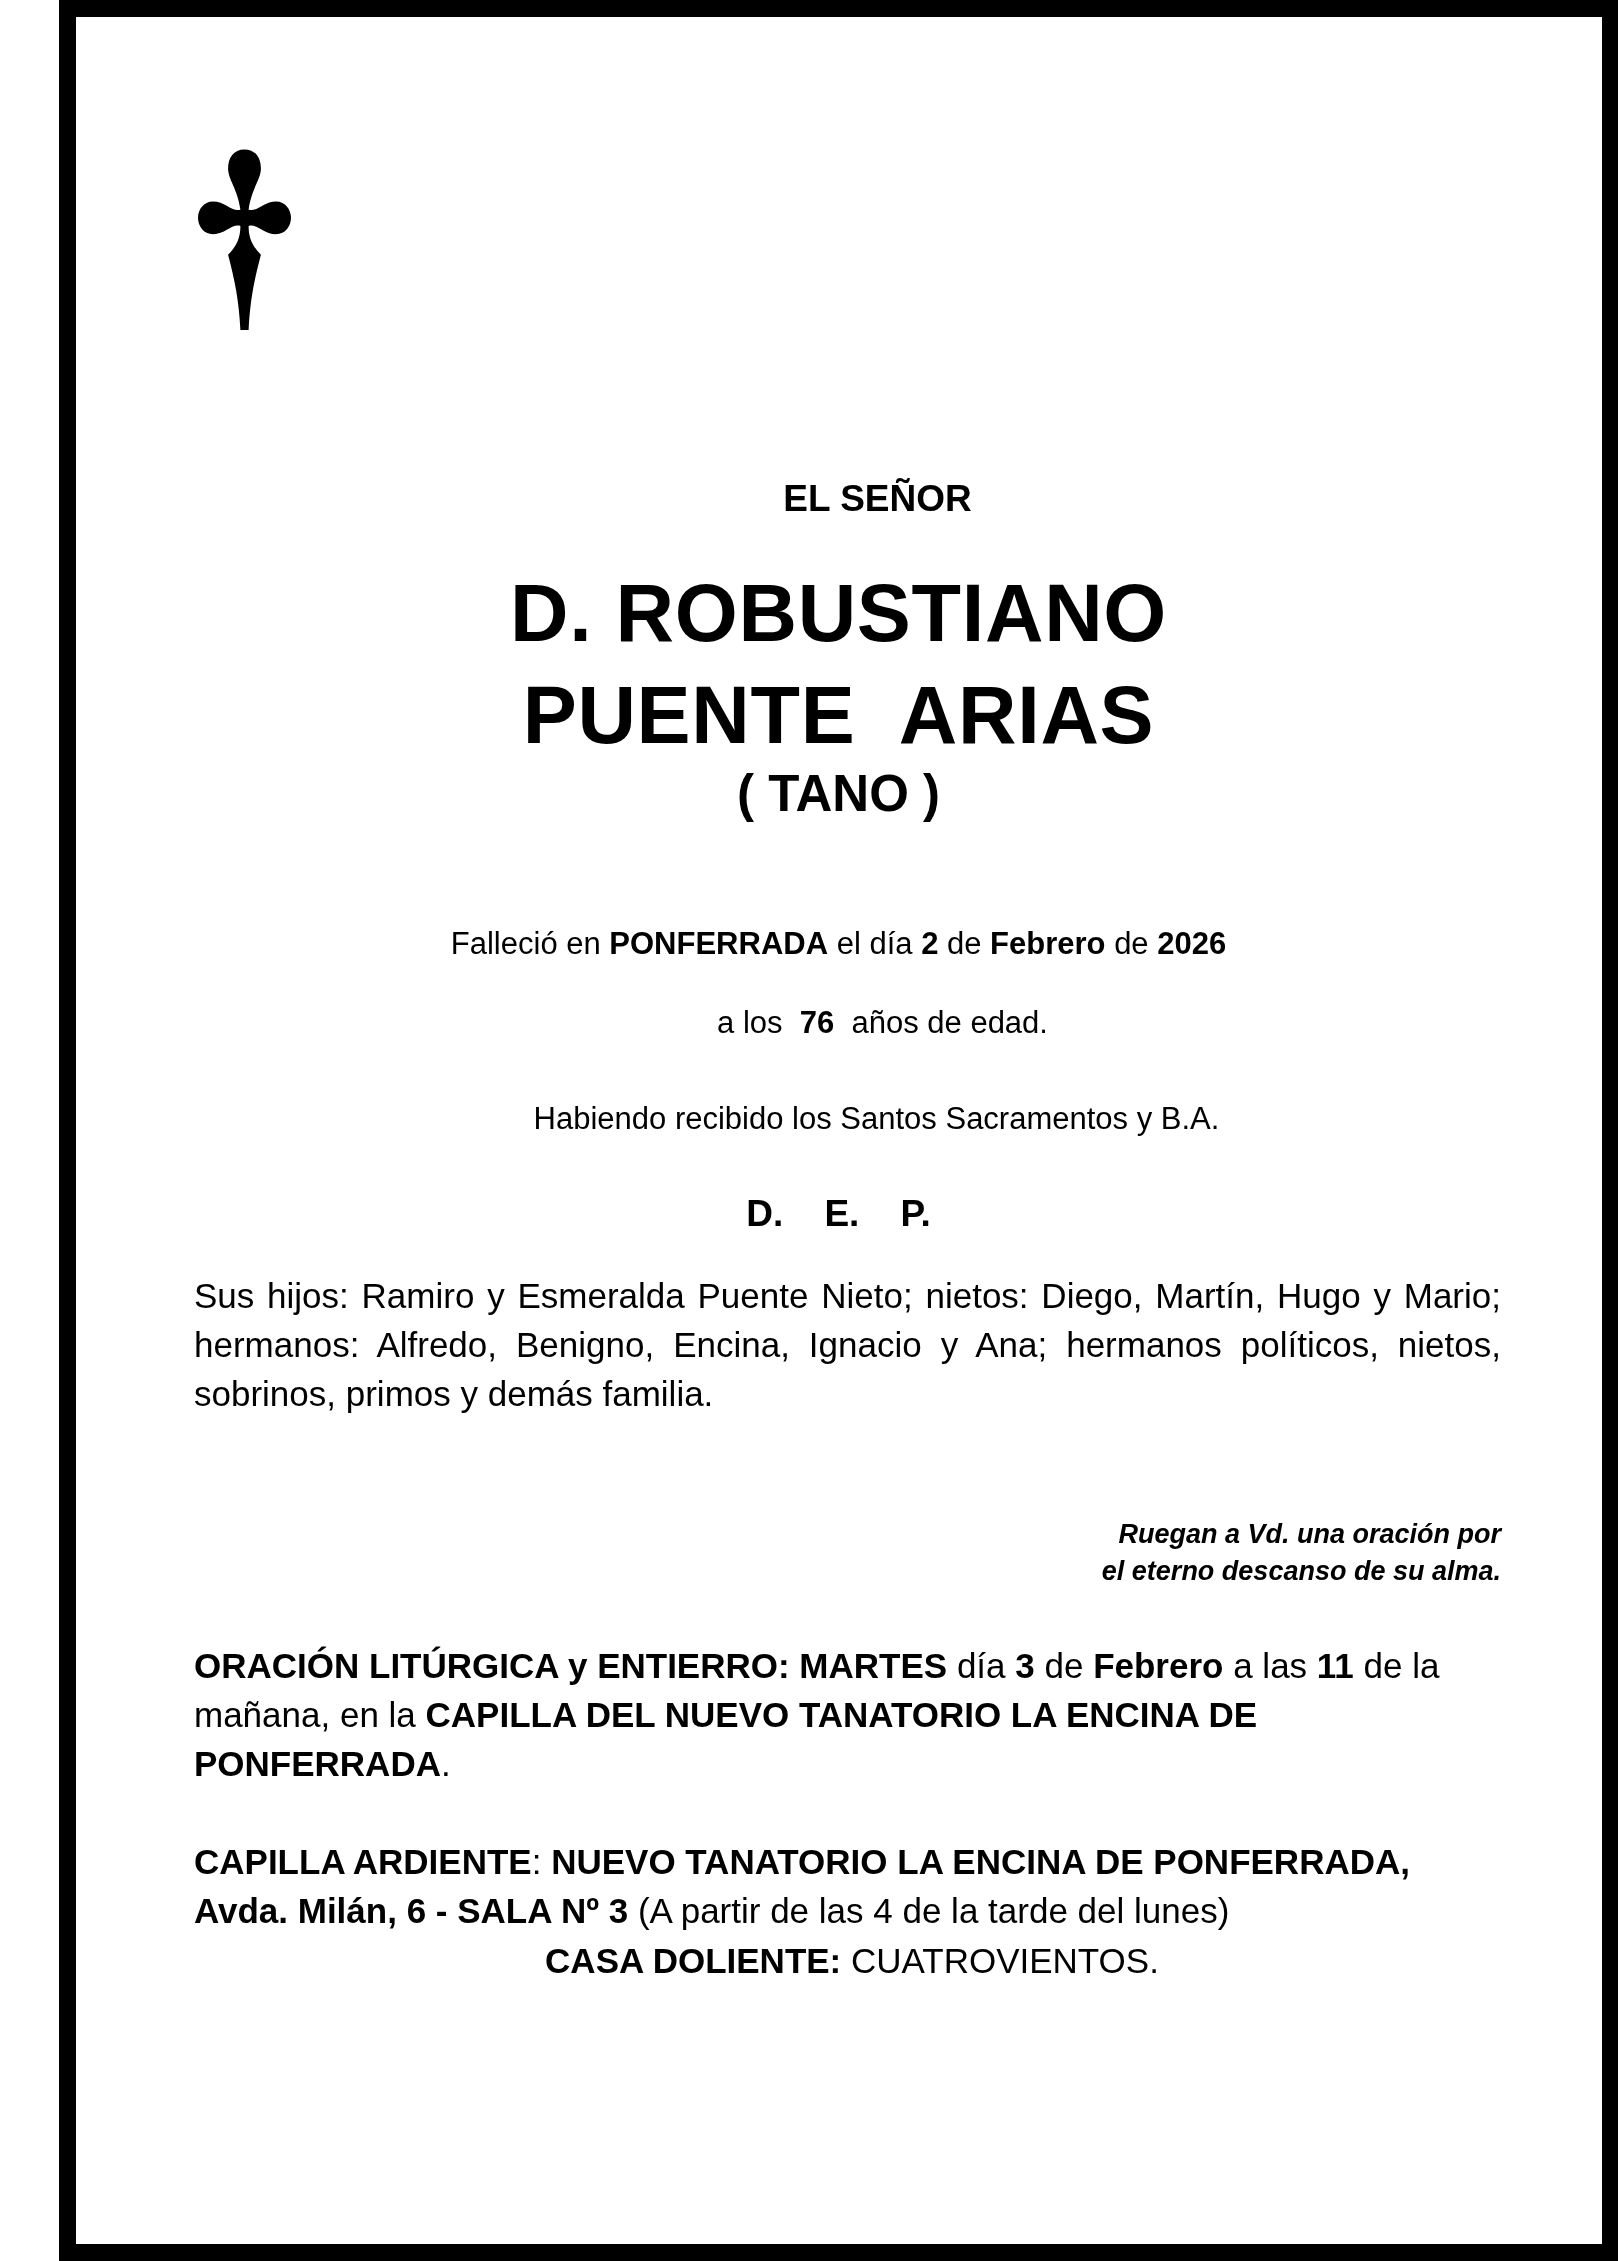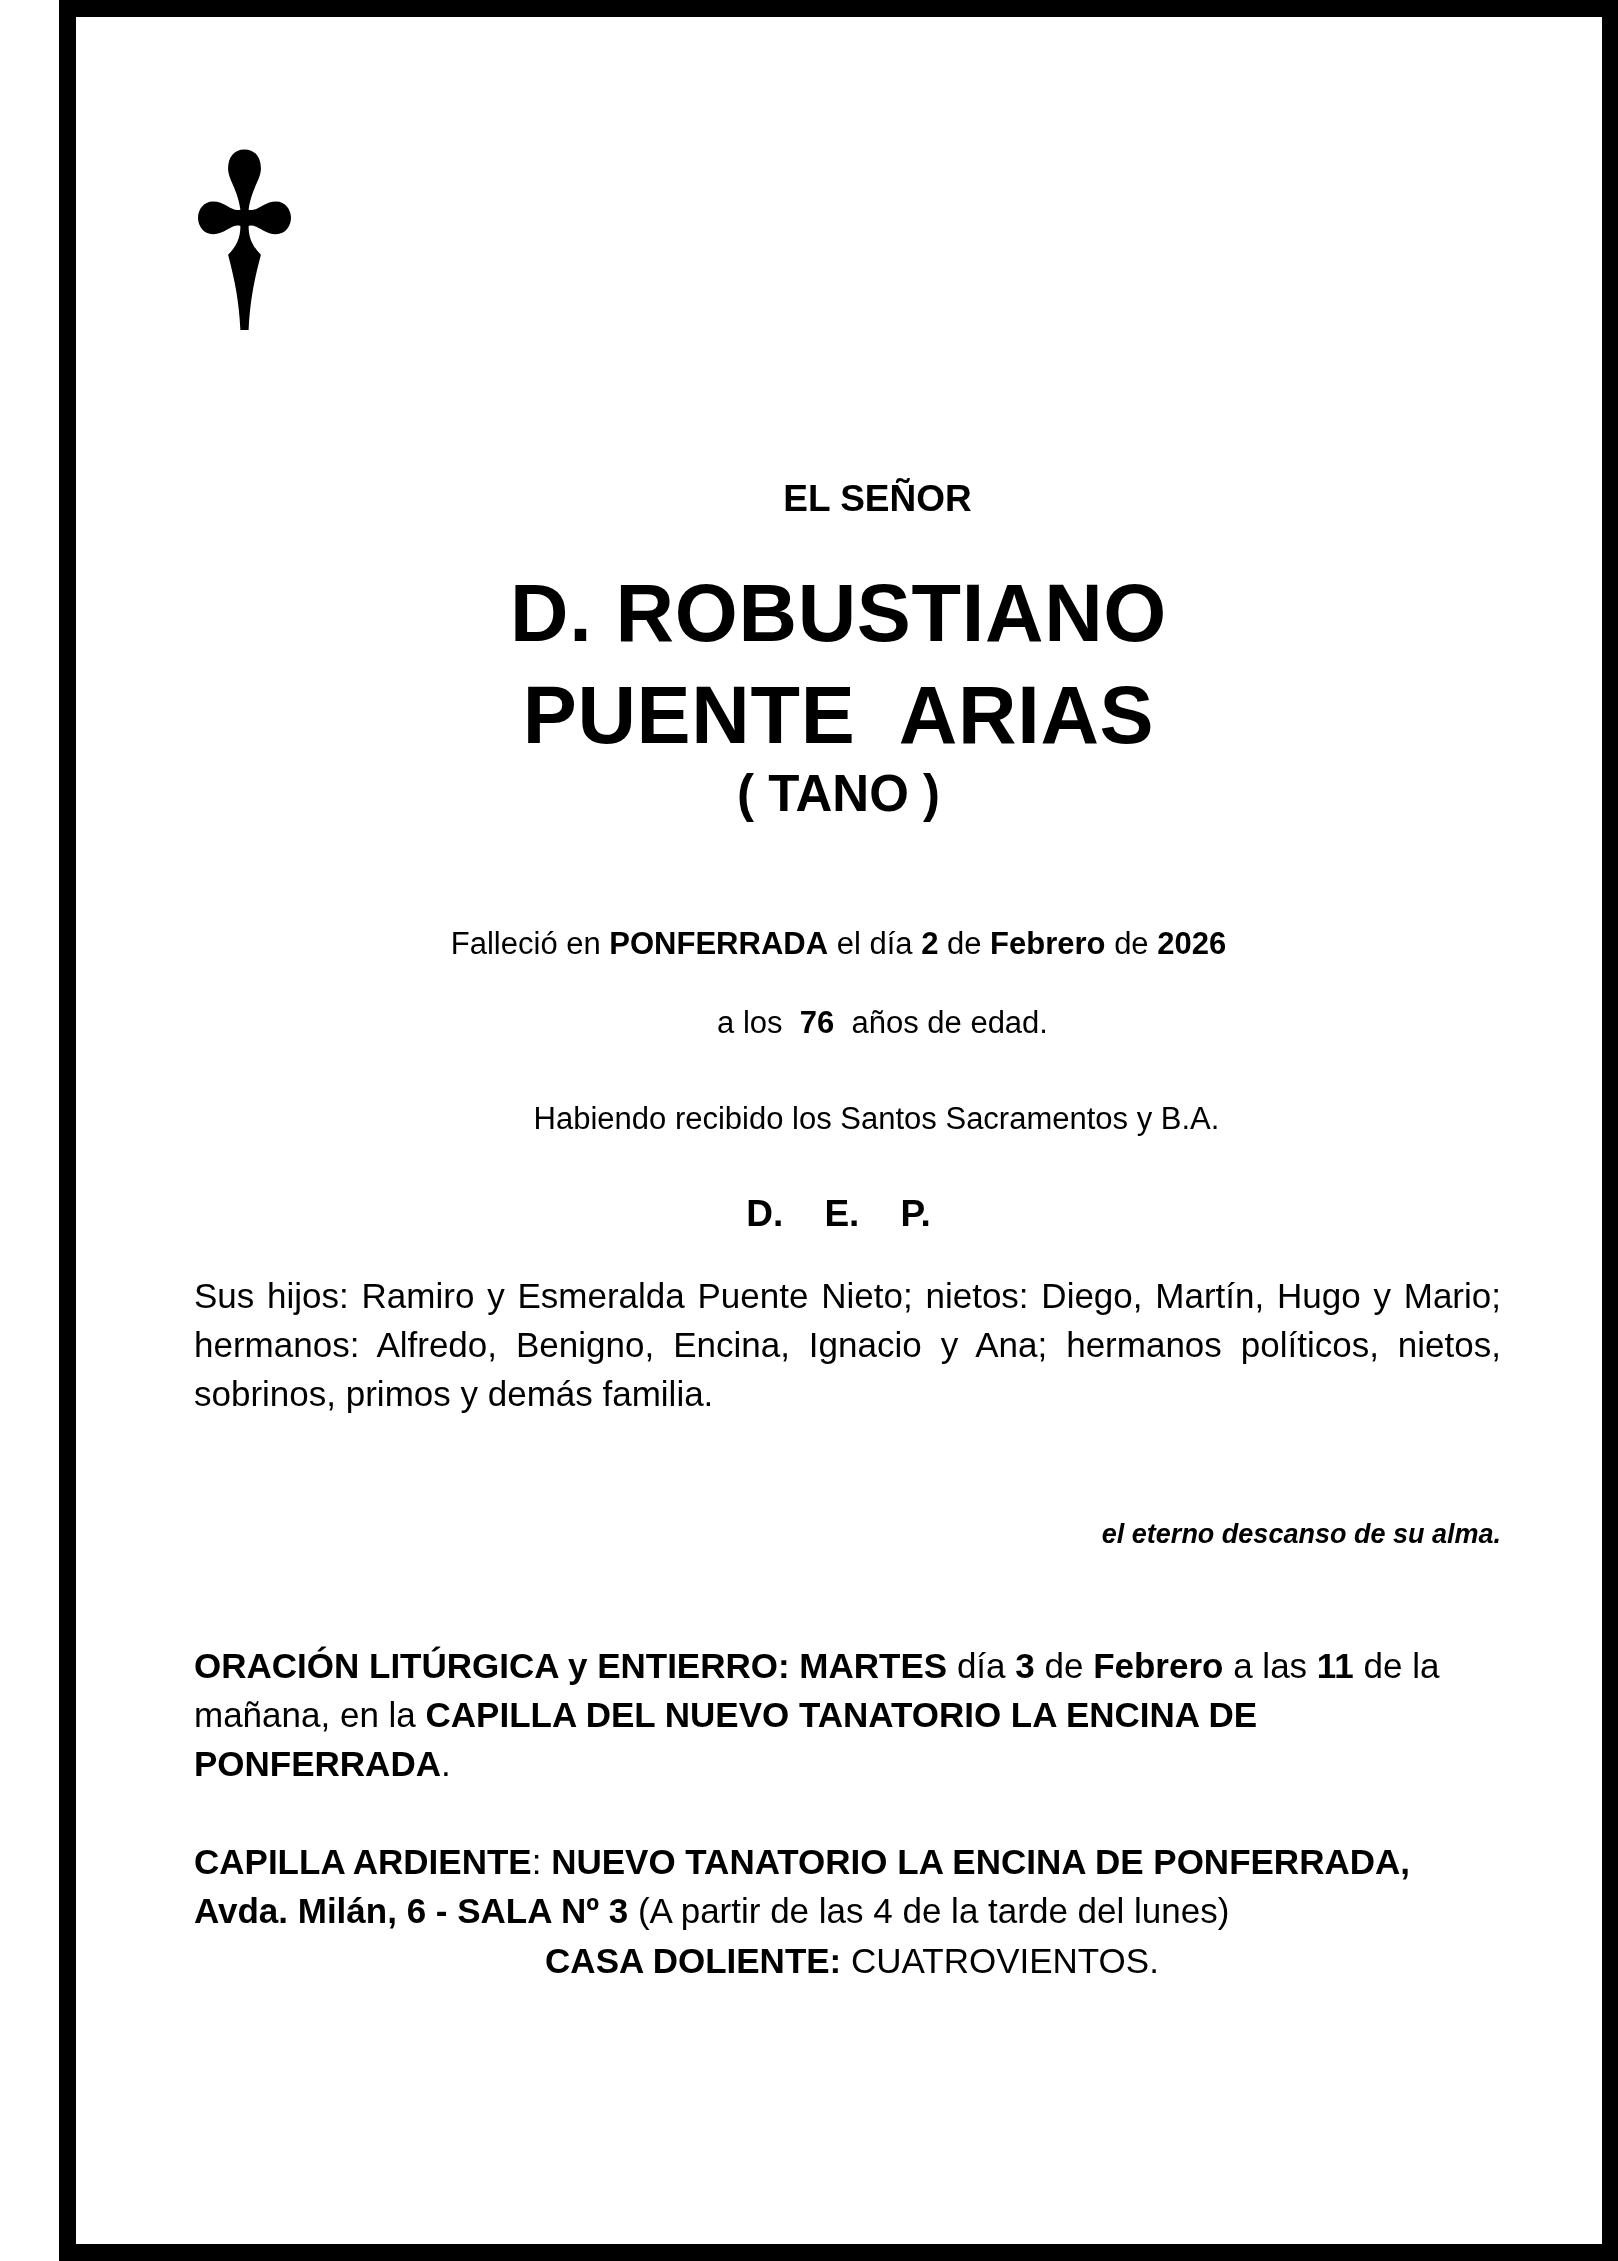--- a/index.html
+++ b/index.html
@@ -59,20 +59,21 @@
 <div class="center t-died"><span>Falleció en </span><span class="b">PONFERRADA</span><span> el día </span><span class="b">2</span><span> de </span><span class="b">Febrero</span><span> de </span><span class="b">2026</span></div>
 
 <div class="center t-age"><span>a los  </span><span class="b">76</span><span>  años de edad.</span></div>
 
 <div class="center t-sacr">Habiendo recibido los Santos Sacramentos y B.A.</div>
 <div class="center t-dep">D.    E.    P.</div>
 
 <div class="body-text family">Sus hijos: Ramiro y Esmeralda Puente Nieto; nietos: Diego, Martín, Hugo y Mario; hermanos: Alfredo, Benigno, Encina, Ignacio y Ana; hermanos políticos, nietos, sobrinos, primos y demás familia.</div>
 
 <div class="prayer">
+  <div>Ruegan a Vd. una oración por</div>
   <div>el eterno descanso de su alma.</div>
 </div>
 
 <div class="section s1"><span class="b">ORACIÓN LITÚRGICA y ENTIERRO: MARTES</span><span> día </span><span class="b">3</span><span> de </span><span class="b">Febrero</span><span> a las </span><span class="b">11</span><span> de la mañana, en la </span><span class="b">CAPILLA DEL NUEVO TANATORIO LA ENCINA DE PONFERRADA</span><span>.</span></div>
 
 <div class="section s2"><span class="b">CAPILLA ARDIENTE</span><span>: </span><span class="b">NUEVO TANATORIO LA ENCINA DE PONFERRADA, Avda. Milán, 6 - SALA Nº 3</span><span> (A partir de las 4 de la tarde del lunes)</span></div>
 
 <div class="section s3"><span class="b">CASA DOLIENTE:</span><span> CUATROVIENTOS.</span></div>
 
 

